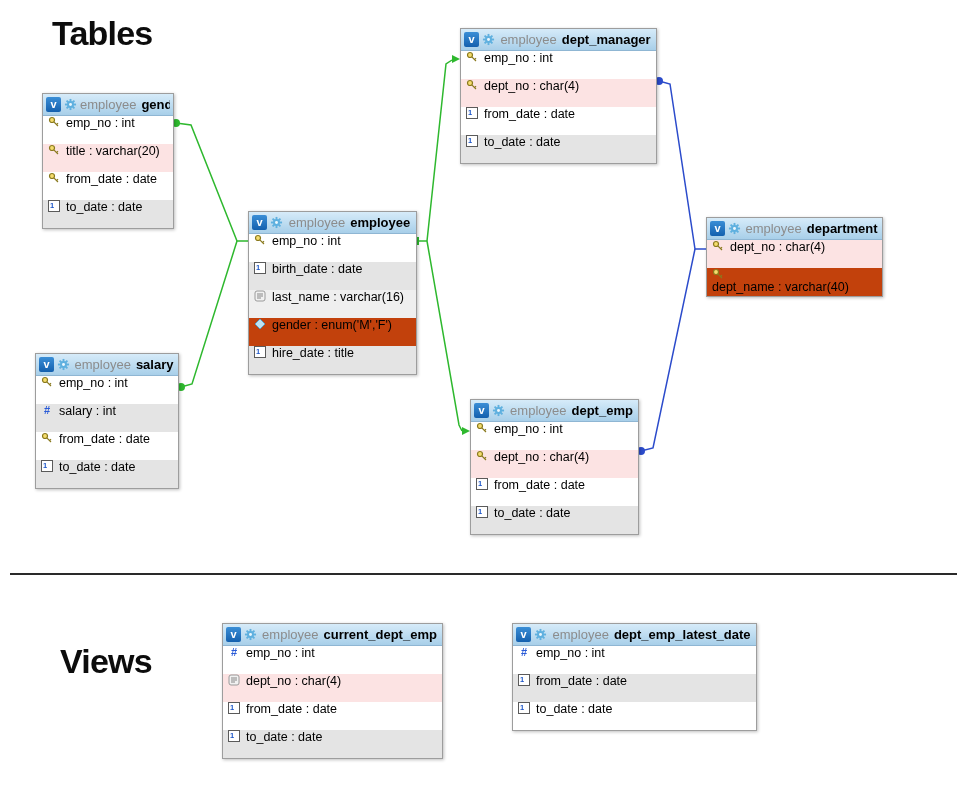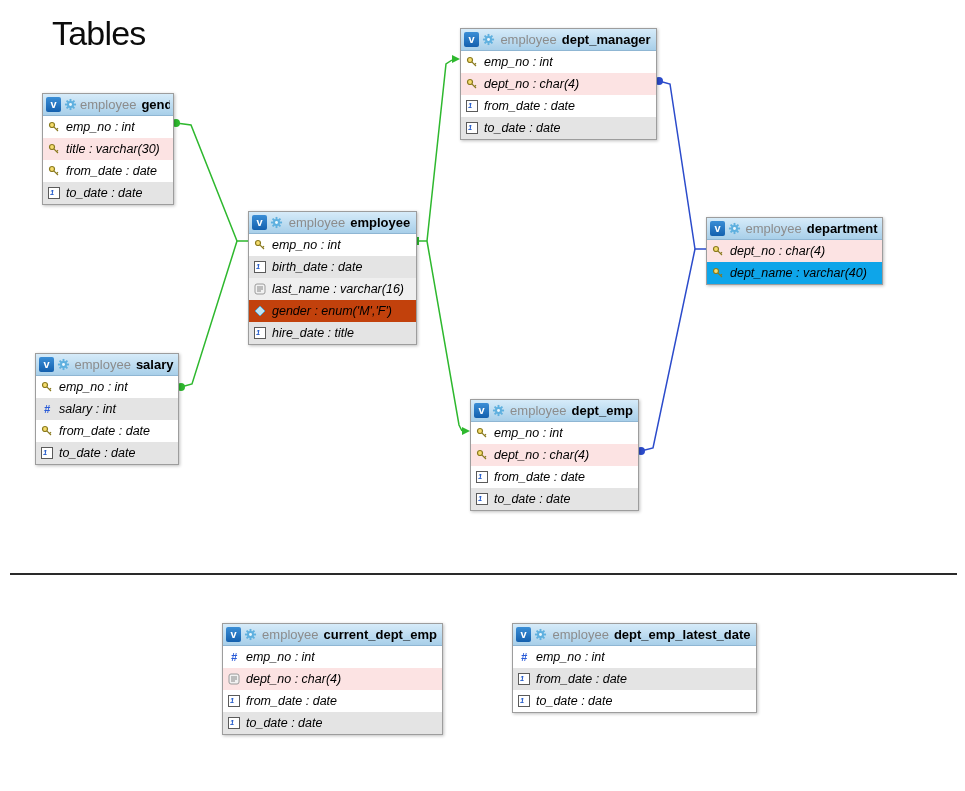--- a/index.html
+++ b/index.html
@@ -1,56 +1,57 @@
 <!DOCTYPE html>
 <html><head>
 <meta charset="utf-8">
 <style>
   html,body{margin:0;padding:0;background:#ffffff;}
   #canvas{
     position:relative;width:965px;height:791px;overflow:hidden;background:#ffffff;
     font-family:"Liberation Sans",sans-serif;
   }
   .section-title{
-    position:absolute;font-weight:400;font-size:34px;color:#0c0c0c;letter-spacing:-0.8px;
+    position:absolute;font-weight:700;font-size:34px;color:#0c0c0c;letter-spacing:-0.8px;
   }
   #relations-svg{position:absolute;left:0;top:0;z-index:1;pointer-events:none;}
   .divider{position:absolute;left:10px;top:573px;width:947px;height:2px;background:#2a2a2a;}
   .entity{
     position:absolute;z-index:2;border:1px solid #9d9d9d;background:#fff;
     box-shadow:1px 1px 3px rgba(0,0,0,0.25);font-size:12.5px;
   }
   .hdr{
     height:21px;display:flex;align-items:center;gap:3px;padding:0 3px;
     background:linear-gradient(#d6ebf9,#a8cfe9);border-bottom:1px solid #8fb6d3;
   }
   .vbadge{
     width:15px;height:15px;flex:0 0 15px;border-radius:2px;
     background:linear-gradient(#3a8ed6,#1460ae);color:#fff;font-weight:bold;font-size:11px;
     display:flex;align-items:center;justify-content:center;line-height:1;
   }
   .gear{width:13px;height:13px;flex:0 0 13px;display:flex;align-items:center;}
   .hdr-text{flex:1;text-align:center;white-space:nowrap;font-size:13px;overflow:hidden;}
   .schema{color:#8c8c8c;margin-right:5px;}
   .tname{color:#000;font-weight:bold;}
-  .row{height:22px;display:flex;align-items:center;padding-left:5px;white-space:nowrap;font-style:italic;}
+  .row{height:28px;display:flex;padding-left:5px;white-space:nowrap;}
   .col-icon{width:12px;height:12px;flex:0 0 12px;margin-right:6px;display:flex;align-items:center;justify-content:center;}
   .i-hash{color:#2a5bd7;font-weight:bold;font-size:11px;font-family:"Liberation Sans",sans-serif;}
   .i-date{
     display:inline-block;width:9px;height:10px;border:1px solid #5a5a5a;background:#fff;
     color:#1d56c8;font-size:7.5px;line-height:10px;text-align:left;padding-left:1px;font-weight:bold;
   }
   .col-label{color:#000;}
 </style>
 </head>
 <body>
 
 <div id="canvas">
 
   <div class="section-title" style="left:52px;top:14px;">Tables</div>
+  <div class="section-title" style="left:60px;top:642px;">Views</div>
 
   <div class="divider"></div>
 
   <svg id="relations-svg" width="965" height="791">
 
     <polyline points="176,123 191,125 237,241 248,241" fill="none" stroke-width="1.5" stroke="#2eb82e"></polyline>
     <circle cx="176" cy="123" r="4" fill="#2eb82e"></circle>
 
     <polyline points="181,387 192,384 237,241" fill="none" stroke-width="1.5" stroke="#2eb82e"></polyline>
     <circle cx="181" cy="387" r="4" fill="#2eb82e"></circle>
@@ -98,21 +99,21 @@
           </span>
           <span class="col-label">emp_no : int</span>
         </div>
         <div class="row" style="background: rgb(252, 227, 227);">
           <span class="col-icon">
             <svg width="12" height="12" viewBox="0 0 12 12">
               <circle cx="4" cy="4" r="2.5" fill="#f6dd6e" stroke="#8a7a1e" stroke-width="1.2"></circle>
               <path d="M5.8 5.8 L10 10 M8.6 8.6 L10 7.2" stroke="#8a7a1e" stroke-width="1.2" fill="none"></path>
             </svg>
           </span>
-          <span class="col-label">title : varchar(30)</span>
+          <span class="col-label">title : varchar(20)</span>
         </div>
         <div class="row" style="background: rgb(255, 255, 255);">
           <span class="col-icon">
             <svg width="12" height="12" viewBox="0 0 12 12">
               <circle cx="4" cy="4" r="2.5" fill="#f6dd6e" stroke="#8a7a1e" stroke-width="1.2"></circle>
               <path d="M5.8 5.8 L10 10 M8.6 8.6 L10 7.2" stroke="#8a7a1e" stroke-width="1.2" fill="none"></path>
             </svg>
           </span>
           <span class="col-label">from_date : date</span>
         </div>
@@ -342,21 +343,21 @@
         </div>
         <div class="row" style="background: rgb(252, 227, 227);">
           <span class="col-icon">
             <svg width="12" height="12" viewBox="0 0 12 12">
               <circle cx="4" cy="4" r="2.5" fill="#f6dd6e" stroke="#8a7a1e" stroke-width="1.2"></circle>
               <path d="M5.8 5.8 L10 10 M8.6 8.6 L10 7.2" stroke="#8a7a1e" stroke-width="1.2" fill="none"></path>
             </svg>
           </span>
           <span class="col-label">dept_no : char(4)</span>
         </div>
-        <div class="row" style="background: #0ea5e9;">
+        <div class="row" style="background: #c2410c; flex-direction: column;">
           <span class="col-icon">
             <svg width="12" height="12" viewBox="0 0 12 12">
               <circle cx="4" cy="4" r="2.5" fill="#f6dd6e" stroke="#8a7a1e" stroke-width="1.2"></circle>
               <path d="M5.8 5.8 L10 10 M8.6 8.6 L10 7.2" stroke="#8a7a1e" stroke-width="1.2" fill="none"></path>
             </svg>
           </span>
           <span class="col-label">dept_name : varchar(40)</span>
         </div>
       </div>
       <div class="entity" style="left: 222px; top: 623px; width: 219px;">

